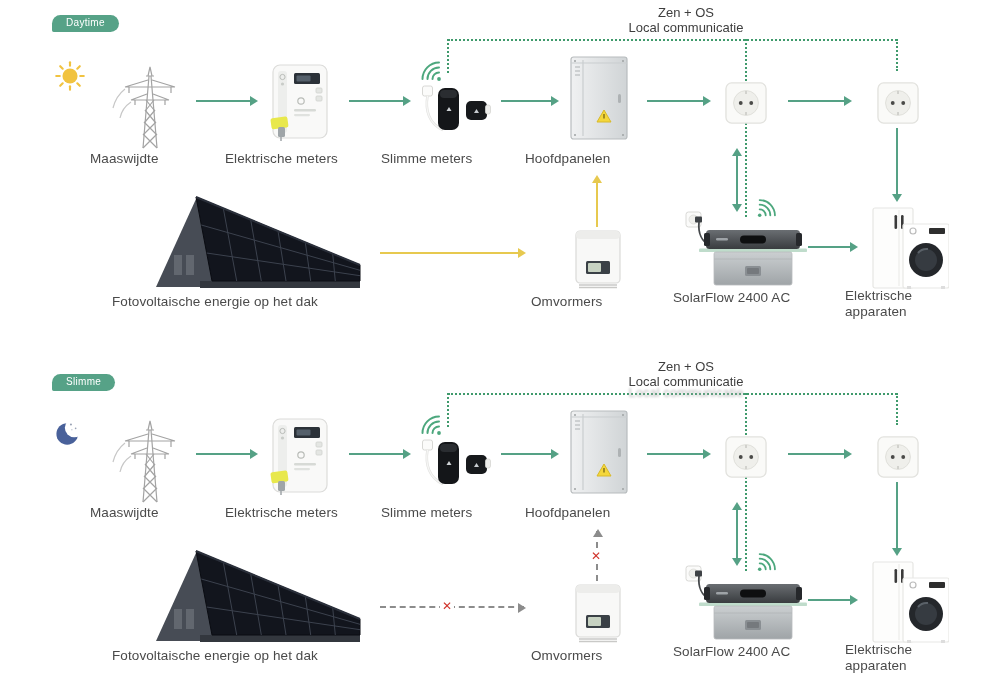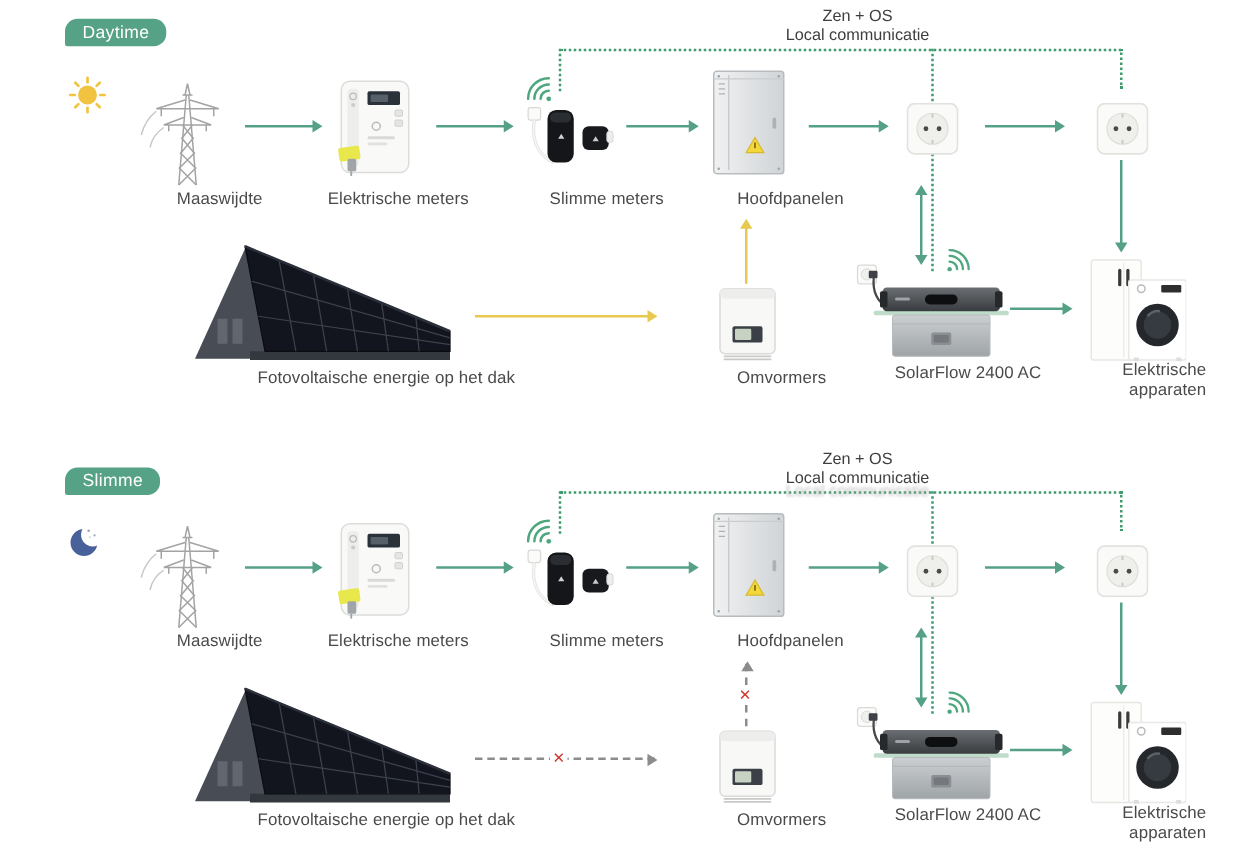--- a/index.html
+++ b/index.html
@@ -2,25 +2,25 @@
 <html><head>
 <meta charset="utf-8">
 <style>
   html,body { margin:0; padding:0; background:#fff; }
   body { width:1000px; height:681px; font-family:"Liberation Sans",sans-serif; }
   .canvas { position:relative; width:1000px; height:681px; background:#fff; overflow:hidden; }
   .sec { position:absolute; left:0; width:1000px; }
   .sec-day { top:0; height:352px; }
   .sec-night { top:352px; height:329px; }
 
-  .badge { position:absolute; z-index:3; background:#56A287; color:#fff; font-size:14px;
+  .badge { position:absolute; z-index:3; background:#56A287; color:#fff; font-size:10px;
            padding:2px 14px 4px; border-radius:10px 10px 10px 2px; letter-spacing:.3px; }
 
   .ic { position:absolute; z-index:2; overflow:visible; }
-  .lbl { position:absolute; z-index:2; text-align:right; font-size:13.5px; color:#4A4A4A; letter-spacing:.1px; }
+  .lbl { position:absolute; z-index:2; text-align:left; font-size:13.5px; color:#4A4A4A; letter-spacing:.1px; }
   .comm-lbl { position:absolute; z-index:2; text-align:center; font-size:13px; color:#3E3E3E; }
   .ghost { position:absolute; z-index:1; text-align:center; font-size:13px; color:#AFAFAF;
            filter:blur(1.2px); opacity:.8; }
 
   :root { --green:#55A185; --dgreen:#3F9A6C; --yellow:#E7C94F; --gray:#8C8C8C; }
 
   .a { position:absolute; z-index:1; }
   .a-r  { height:2px; background:var(--green); }
   .a-r::after  { content:""; position:absolute; right:-7px; top:-4px; border:5px solid transparent; border-left:8px solid var(--green); }
   .a-d  { width:2px; background:var(--green); }

